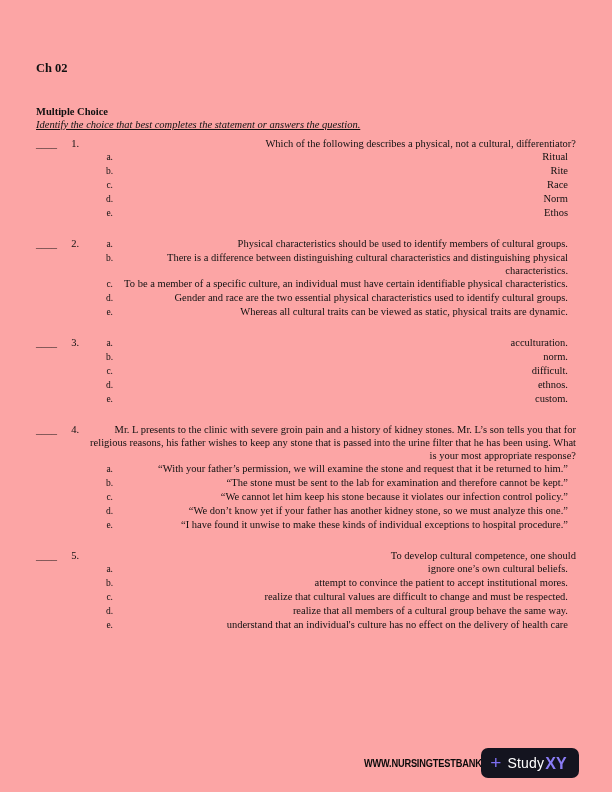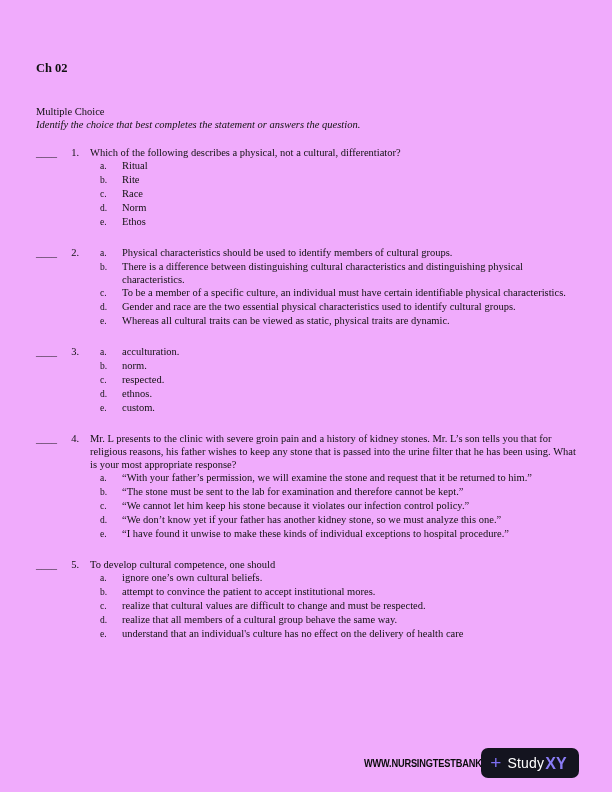--- a/index.html
+++ b/index.html
@@ -1,36 +1,36 @@
 <!DOCTYPE html>
 <html><head>
 <meta charset="utf-8">
 <style>
   * { margin:0; padding:0; box-sizing:border-box; }
   html,body { background:#e8e8e8; }
   .page {
     position:relative;
     width:612px; height:792px;
     margin:0 auto;
-    background:#f0abfc;
+    background:#fca5a5;
     color:#111111;
     font-family:"Liberation Serif", serif;
     font-size:10.5px;
     line-height:13px;
     padding:62px 36px 0 36px;
     overflow:hidden;
   }
   .chapter-title { font-size:12.5px; font-weight:bold; margin-bottom:30px; }
-  .section-head  { font-weight:normal; }
-  .section-instructions { font-style:italic; margin-bottom:15px; }
+  .section-head  { font-weight:bold; }
+  .section-instructions { font-style:italic; margin-bottom:6px;text-decoration:underline; }
 
   .question { display:grid; grid-template-columns:21px 22px 1fr; margin-bottom:17px; }
   .answer-blank { white-space:pre; letter-spacing:0; }
   .q-num { text-align:right; }
-  .q-body { padding-left:11px; max-width:497px; }
+  .q-body { padding-left:11px; max-width:497px;text-align:right; }
   .q-prompt { max-width:486px; }
   .q-prompt em { font-style:italic; }
   .choice { display:grid; grid-template-columns:13px 1fr; column-gap:9px; margin-left:10px; }
   .choice-letter { font-size:9.5px; padding-top:1px; }
   .choice-text { max-width:446px; }
 
   .footer {
     position:absolute; right:33px; bottom:14px;
     display:flex; align-items:center;
   }
@@ -127,21 +127,21 @@
       <div class="choice">
           <span class="choice-letter">a.</span>
           <span class="choice-text">acculturation.</span>
         </div>
       <div class="choice">
           <span class="choice-letter">b.</span>
           <span class="choice-text">norm.</span>
         </div>
       <div class="choice">
           <span class="choice-letter">c.</span>
-          <span class="choice-text">respected.</span>
+          <span class="choice-text">difficult.</span>
         </div>
       <div class="choice">
           <span class="choice-letter">d.</span>
           <span class="choice-text">ethnos.</span>
         </div>
       <div class="choice">
           <span class="choice-letter">e.</span>
           <span class="choice-text">custom.</span>
         </div>
     </div>

